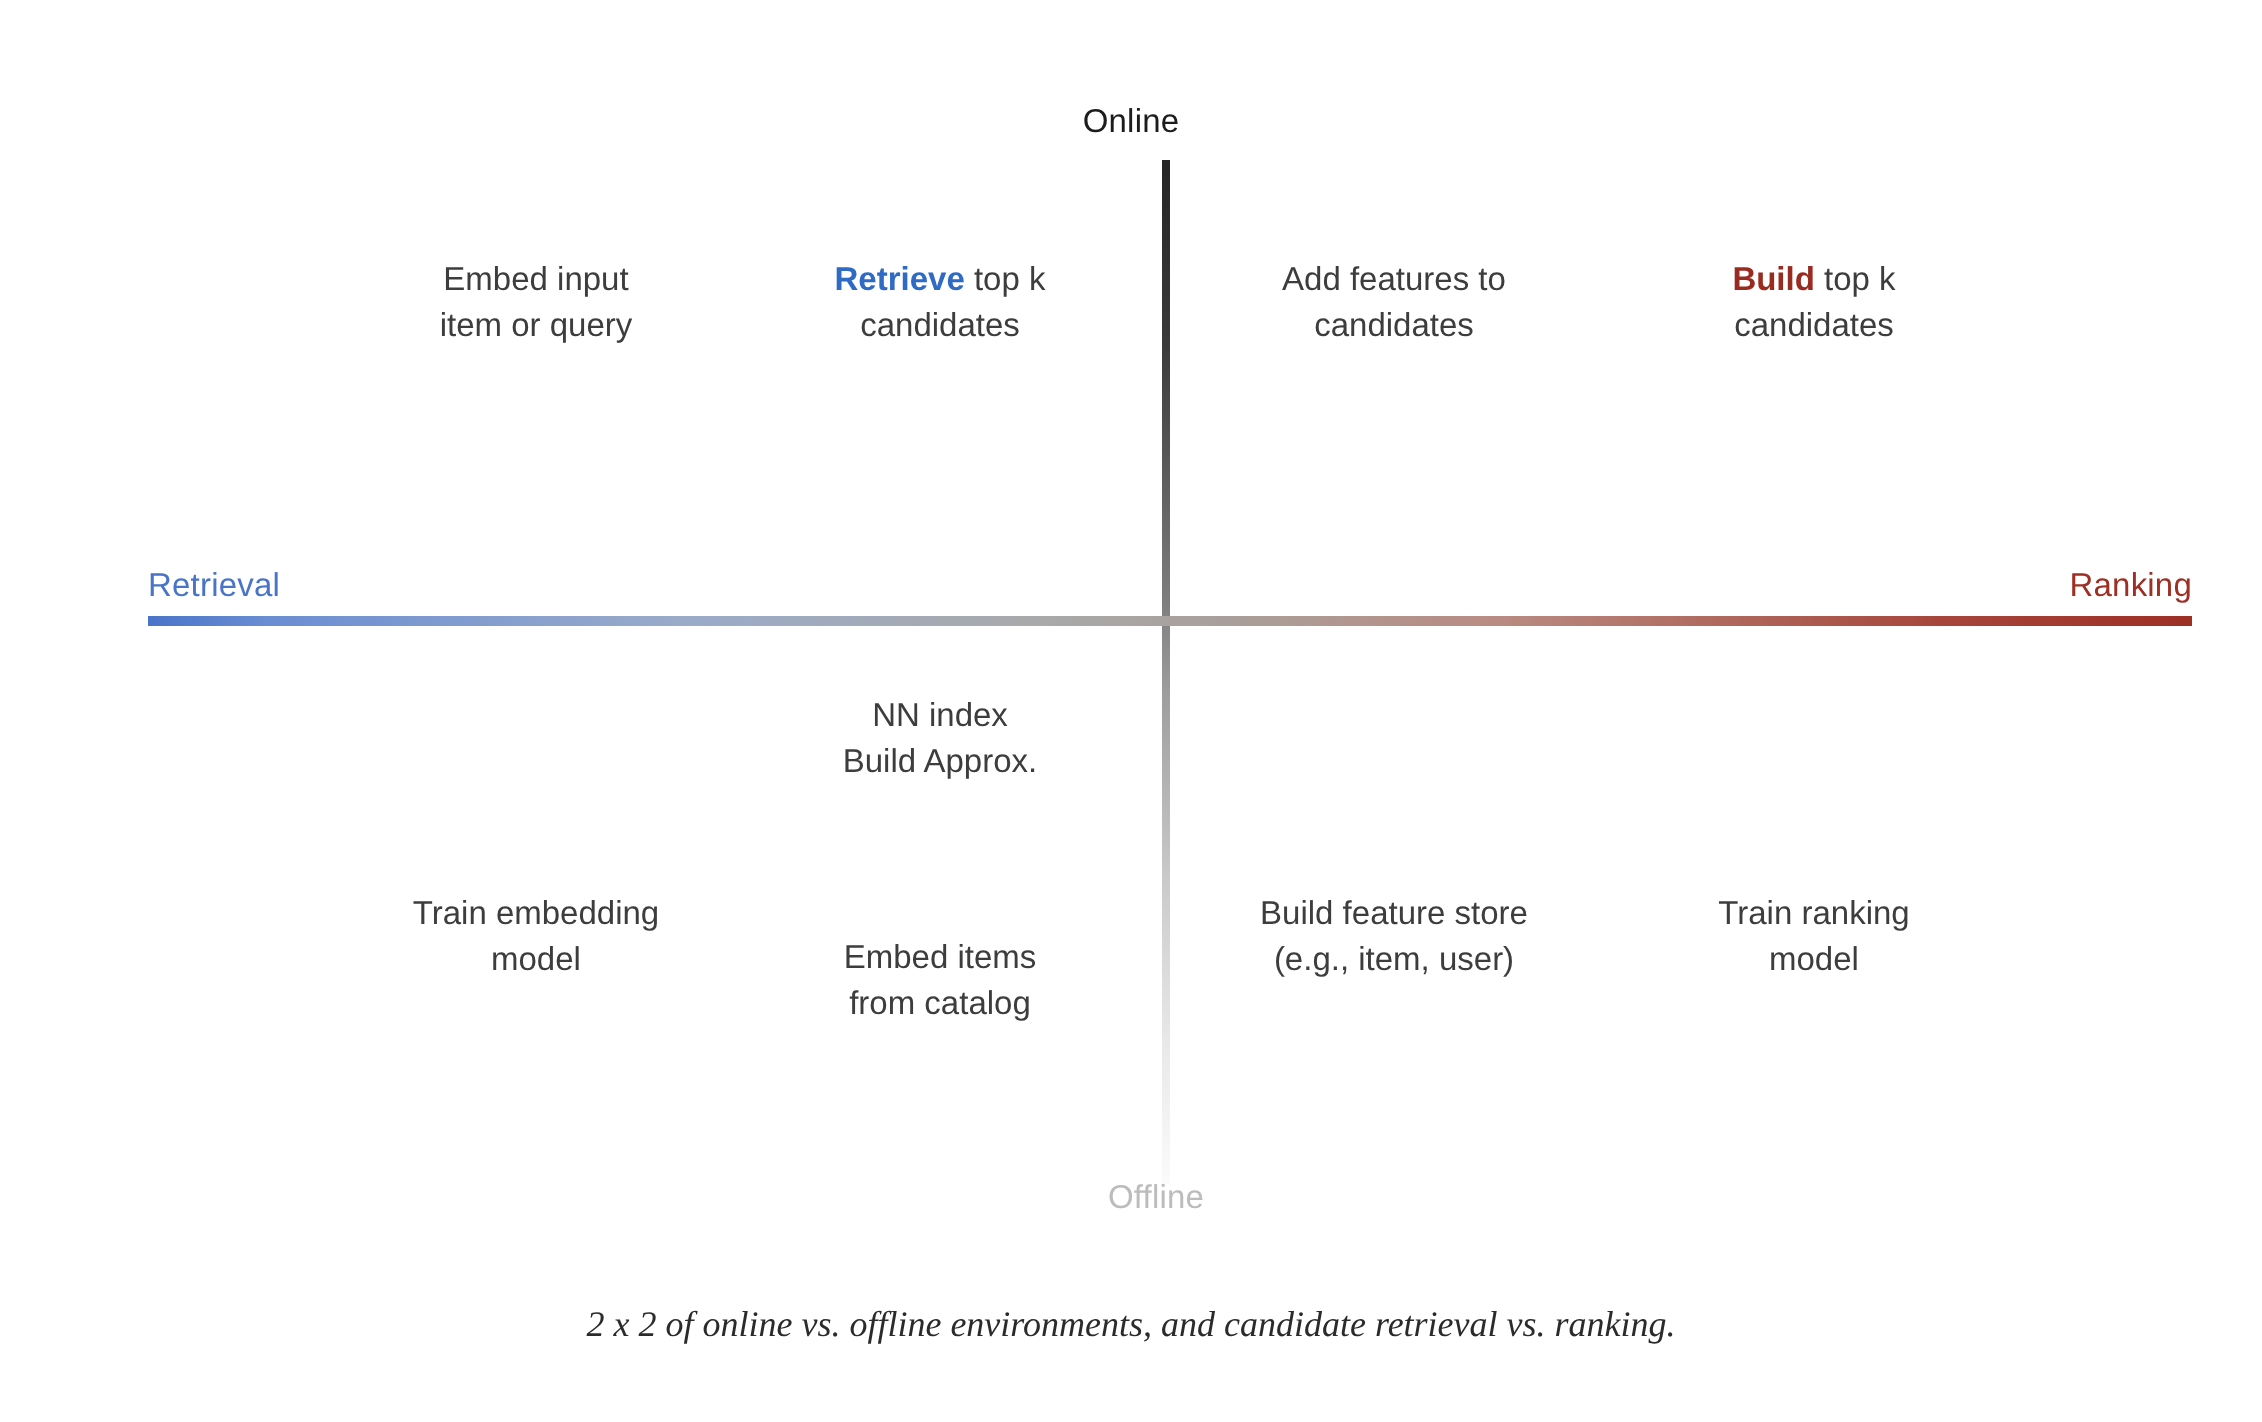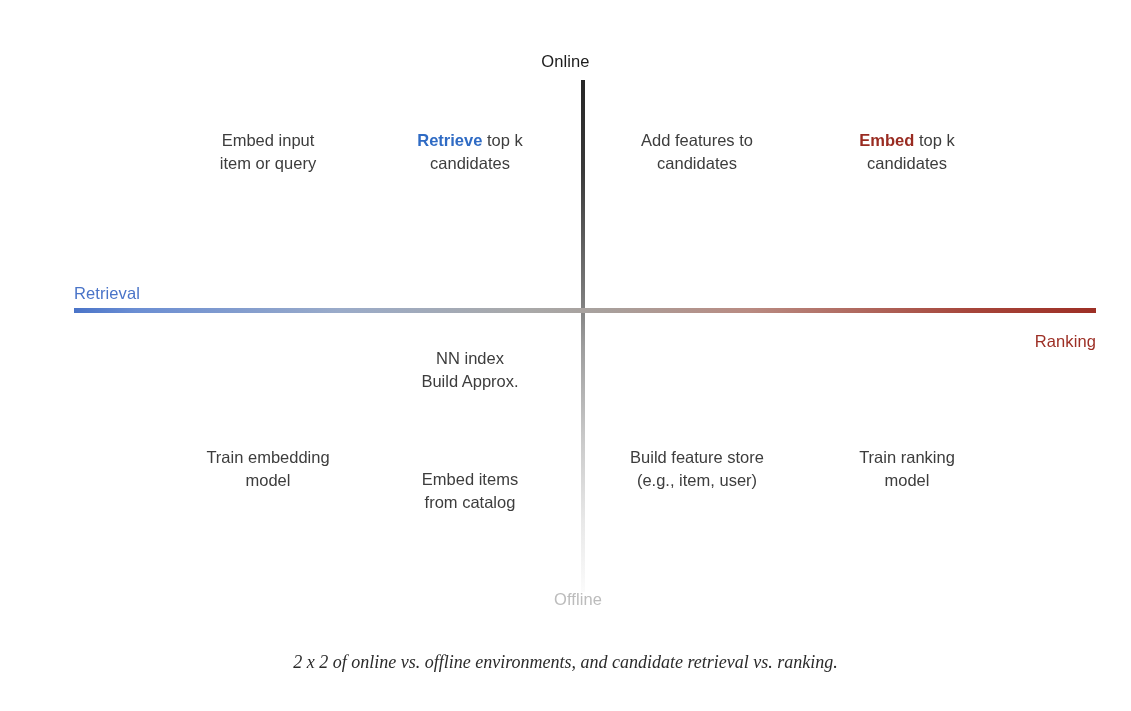--- a/index.html
+++ b/index.html
@@ -82,21 +82,20 @@
   #label-retrieval {
     left: 74px;
     top: 284px;
     color: #4a74c8;
     text-align: center;
   }
   #label-ranking {
     right: 35px;
     top: 284px;
     color: #9d2f25;
-    margin-top: 48px;
   }
 
   
   .cell {
     position: absolute;
     text-align: center;
     font-size: 16.5px;
     line-height: 1.38;
     color: #3d3d3d;
     white-space: nowrap;
@@ -161,21 +160,21 @@
     <span class="line"><span class="hl-blue">Retrieve</span><span> top k</span></span>
     <span class="line">candidates</span>
   </div>
 
   <div class="cell" id="cell-add-features">
     <span class="line">Add features to</span>
     <span class="line">candidates</span>
   </div>
 
   <div class="cell" id="cell-rank-topk">
-    <span class="line"><span class="hl-red">Embed</span><span> top k</span></span>
+    <span class="line"><span class="hl-red">Build</span><span> top k</span></span>
     <span class="line">candidates</span>
   </div>
 
   <div class="cell" id="cell-build-ann">
     <span class="line">NN index</span>
     <span class="line">Build Approx.</span>
   </div>
 
   <div class="cell" id="cell-train-embedding">
     <span class="line">Train embedding</span>

